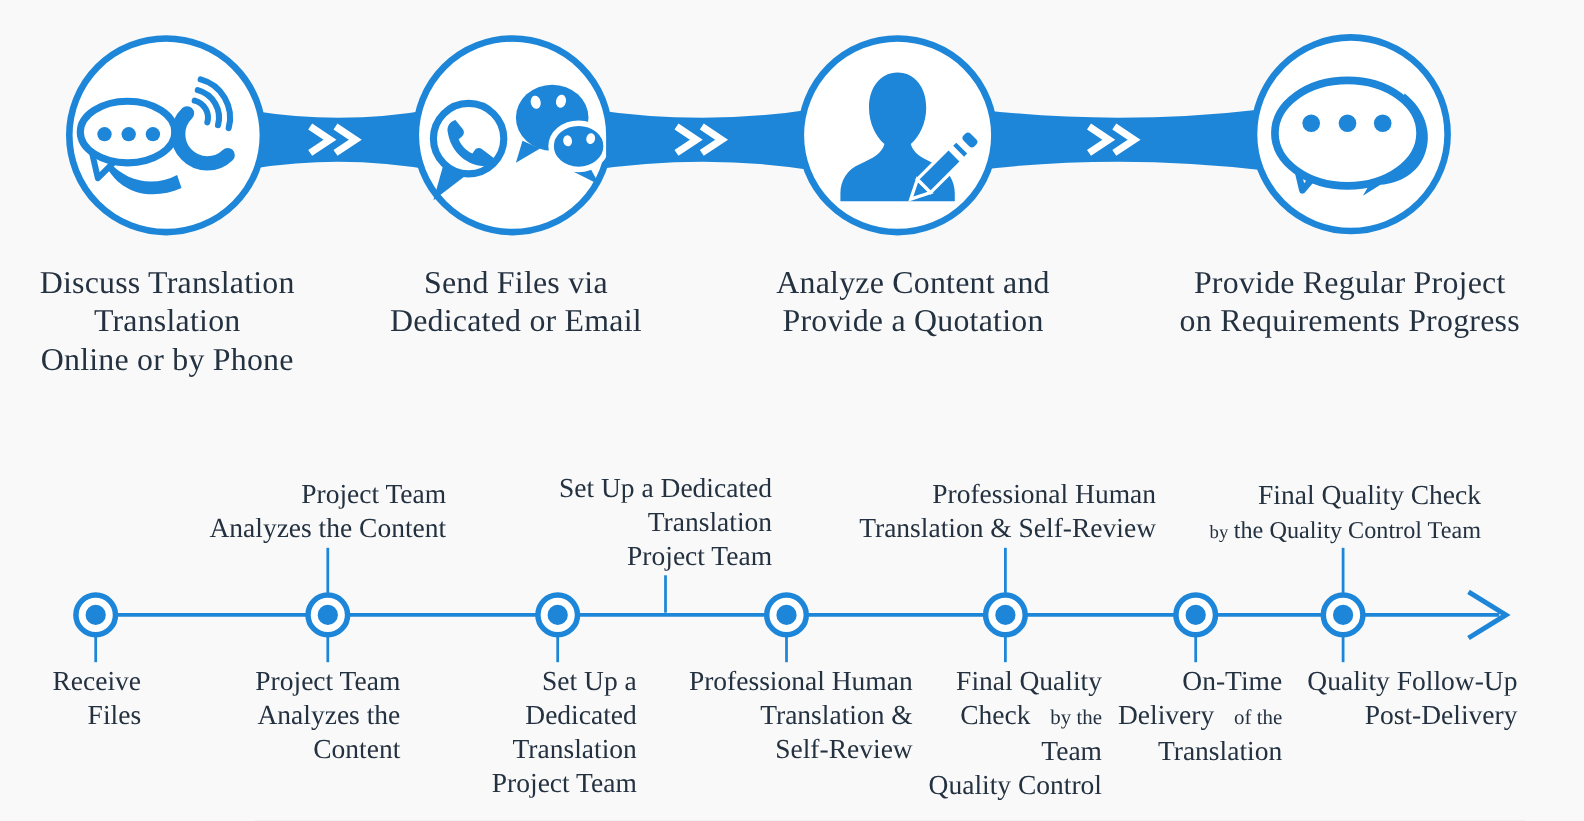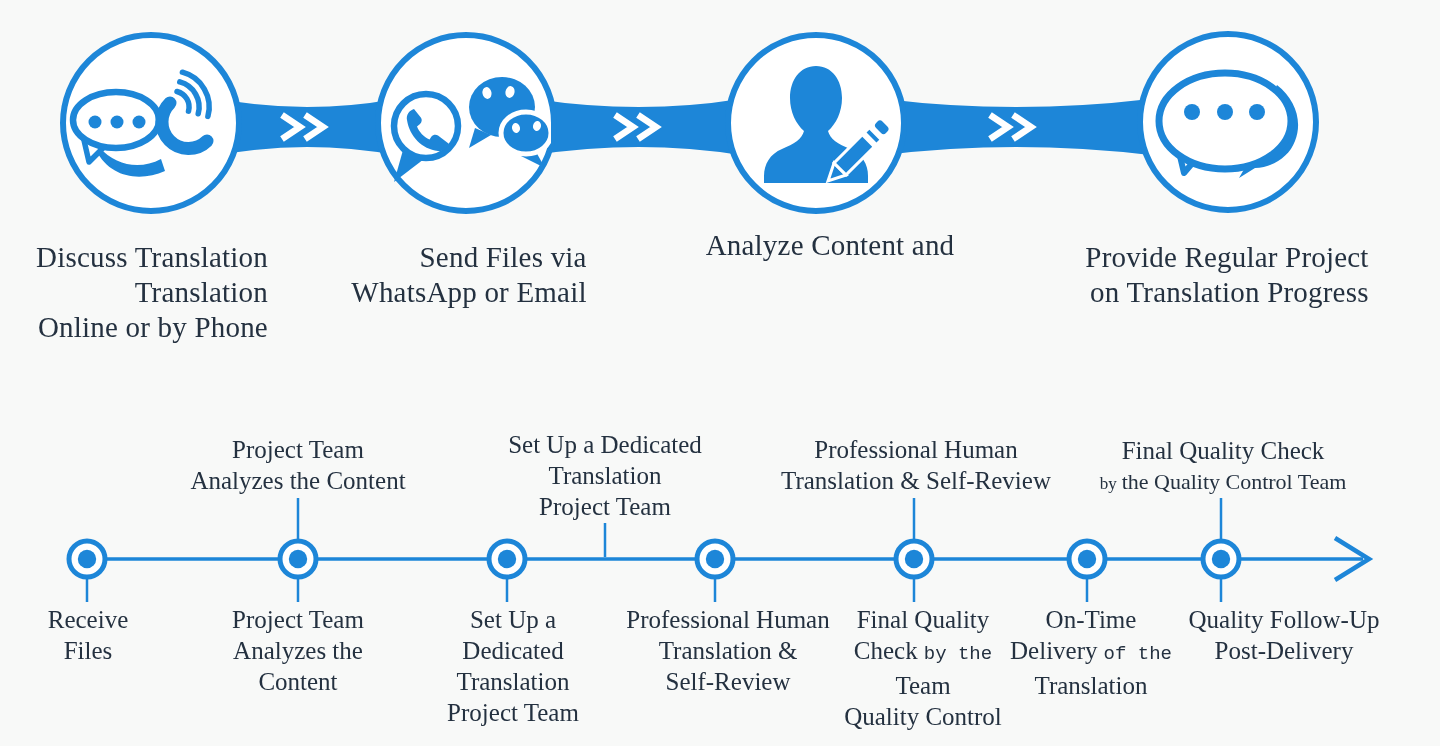--- a/index.html
+++ b/index.html
@@ -11,31 +11,31 @@
   svg{display:block;}
   .layer{position:absolute;left:0;top:0;}
   
   .step-circle{
     position:absolute;width:170px;height:170px;border:6px solid #1d86d8;
     border-radius:50%;background:#ffffff;box-sizing:content-box;
   }
   
   .caption{
     position:absolute;transform:translateX(-50%);
-    text-align:right;font-size:29px;line-height:35px;white-space:nowrap;
+    text-align:center;font-size:29px;line-height:35px;white-space:nowrap;
     color:#243140;letter-spacing:0.2px;
   }
   
   .tl-label{
     position:absolute;transform:translateX(-50%);
-    text-align:center;font-size:25px;line-height:31px;white-space:nowrap;
+    text-align:right;font-size:25px;line-height:31px;white-space:nowrap;
     color:#243140;
   }
   .tl-label .ln{white-space:nowrap;}
-  .sm{font-size:19px;margin-left:6px;font-family:Liberation Mono, monospace;}
+  .sm{font-size:19px;margin-left:18px;}
   .l2-mid{font-size:22px;}
   .xs{font-size:17px;margin-right:5px;margin-top:13px;}
 </style>
 </head>
 <body>
 
 <div class="canvas">
 
   <svg class="layer" width="1440" height="746" viewBox="0 0 1440 746">
     <g fill="#1d86d8">
@@ -165,28 +165,29 @@
     </svg>
   </div>
 
   <div class="caption" style="left:152px;top:240px">
     <div>Discuss Translation</div>
     <div>Translation</div>
     <div>Online or by Phone</div>
   </div>
   <div class="caption" style="left:469px;top:240px">
     <div>Send Files via</div>
-    <div>WhatsApp or Email</div>
-  </div>
-  <div class="caption" style="left:830px;top:228px">
+    <div>Dedicated or Email</div>
+  </div>
+  <div class="caption" style="left:830px;top:240px">
     <div>Analyze Content and</div>
+    <div>Provide a Quotation</div>
   </div>
   <div class="caption" style="left:1227px;top:240px">
     <div>Provide Regular Project</div>
-    <div>on Translation Progress</div>
+    <div>on Requirements Progress</div>
   </div>
 
   <div class="tl-label" style="left:298px;top:434px">
     <div class="ln">Project Team</div>
     <div class="ln">Analyzes the Content</div>
   </div>
   <div class="tl-label" style="left:605px;top:429px">
     <div class="ln">Set Up a Dedicated</div>
     <div class="ln">Translation</div>
     <div class="ln">Project Team</div>

